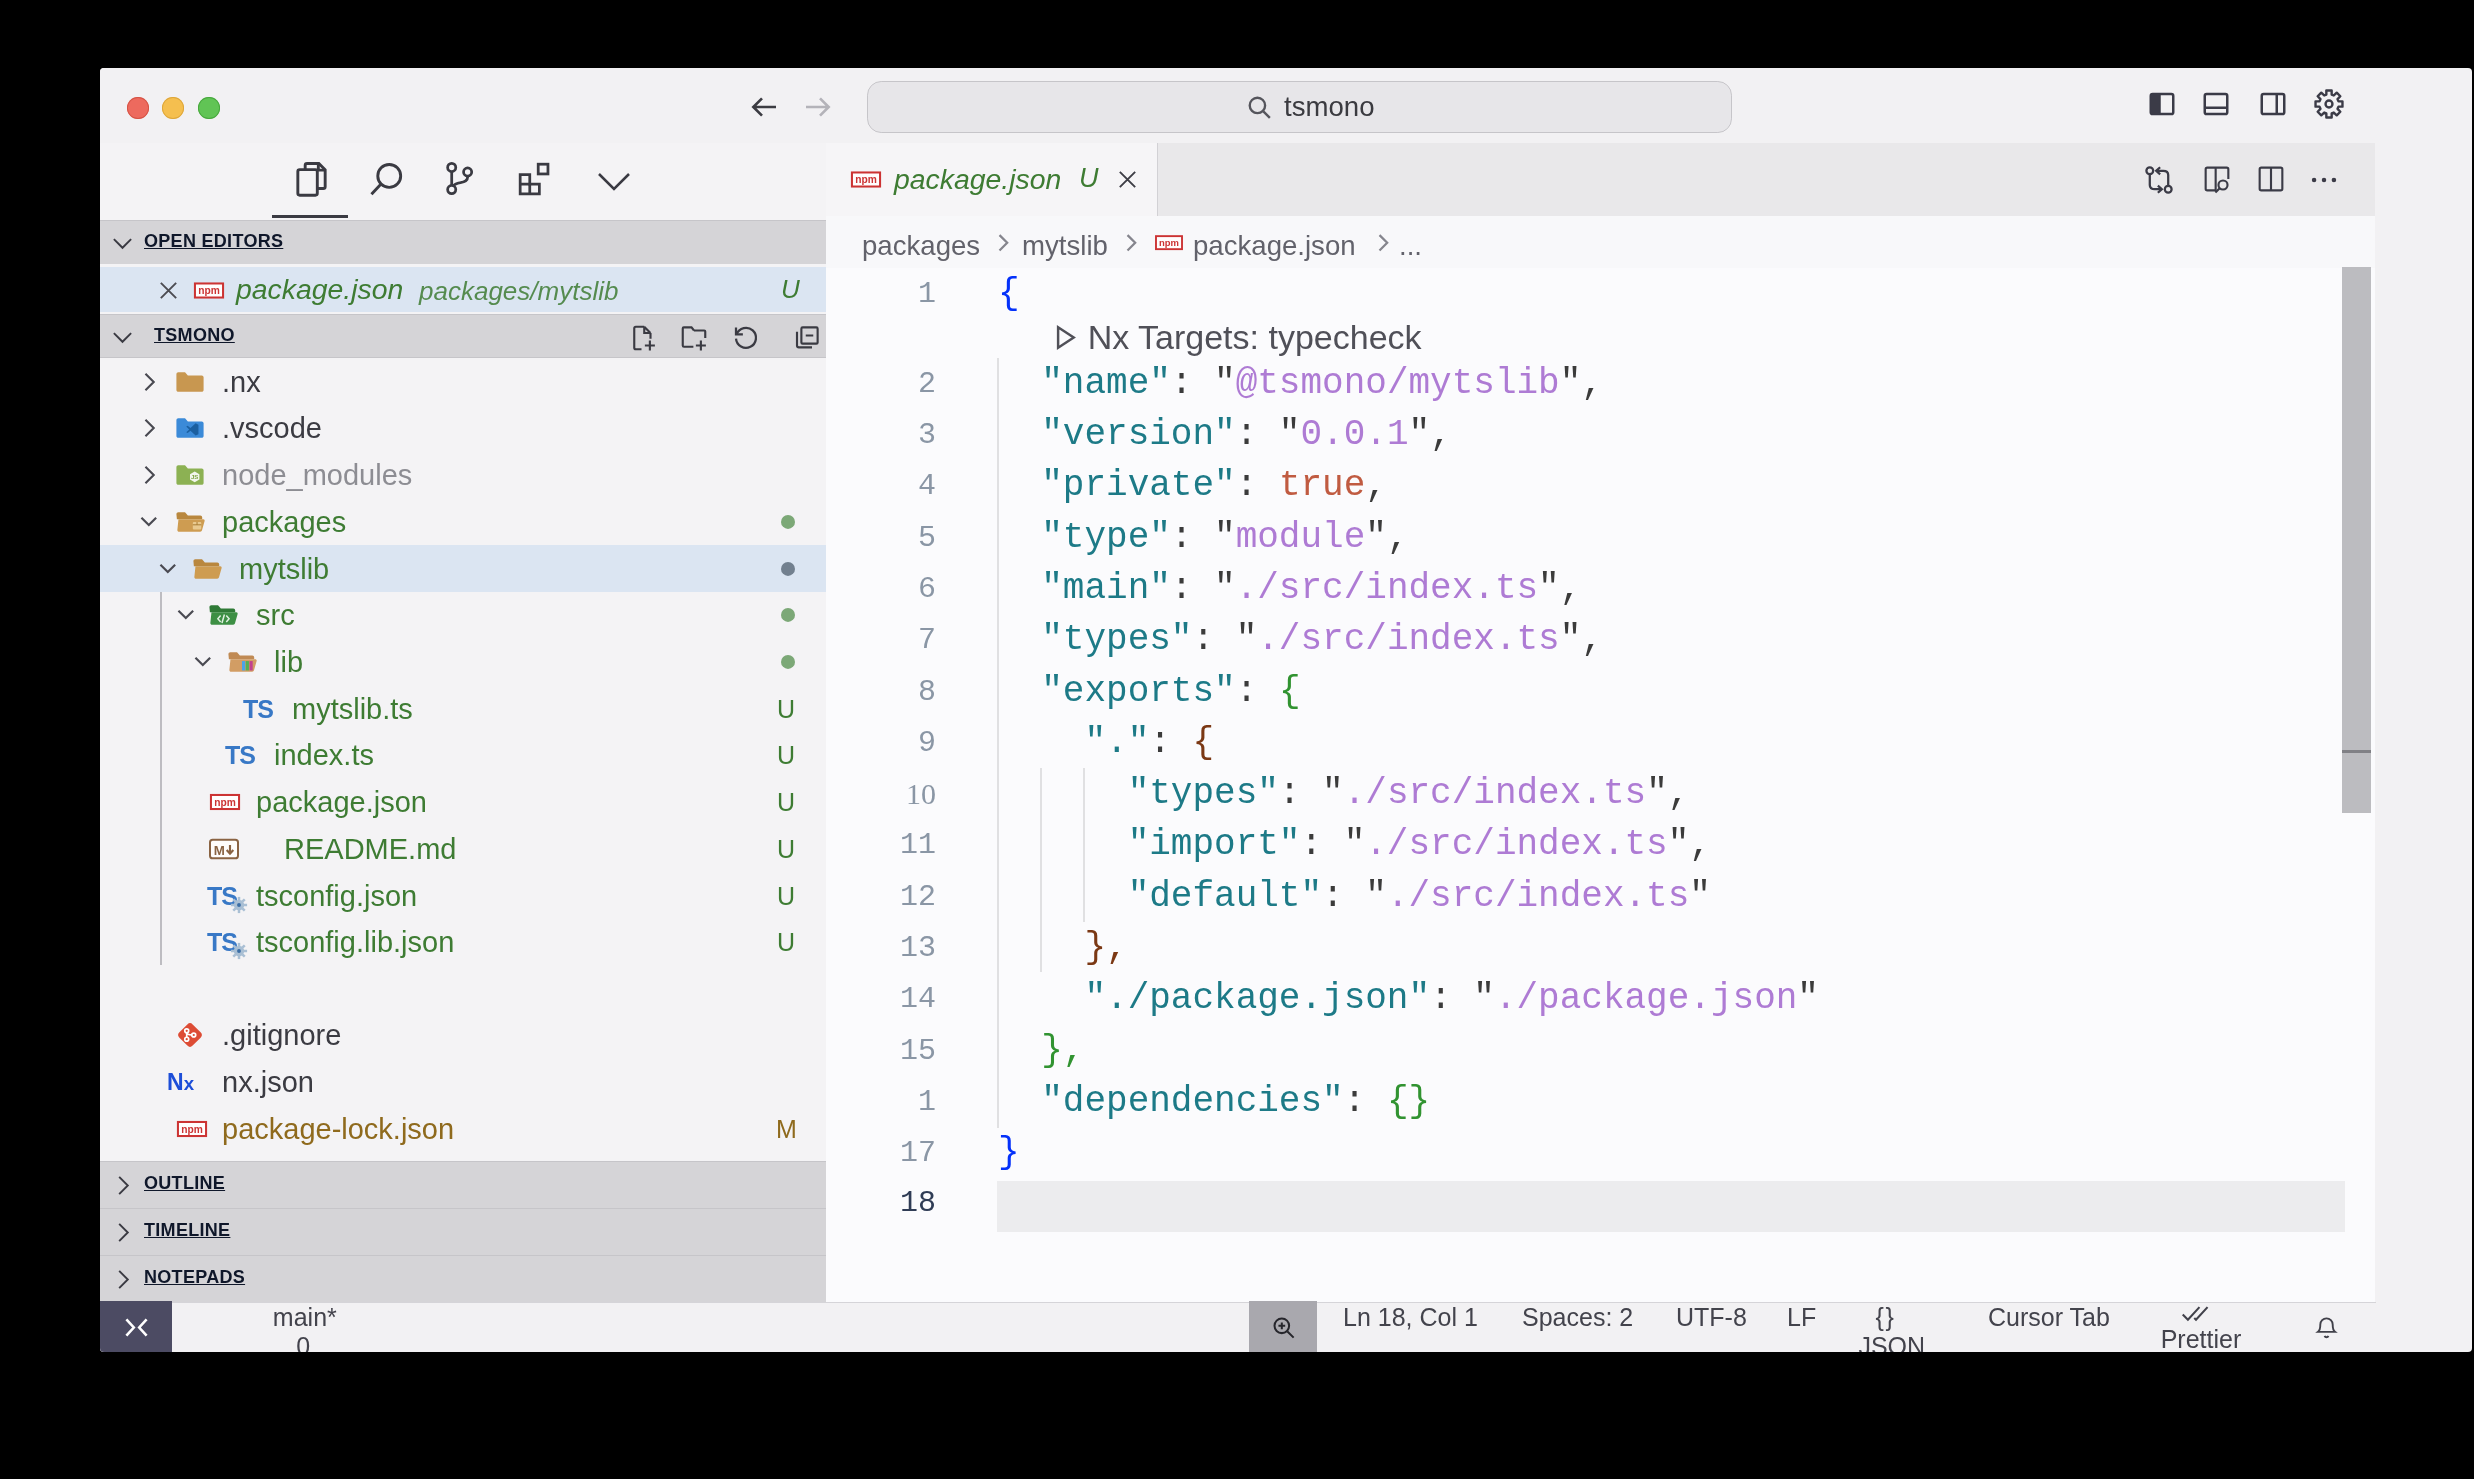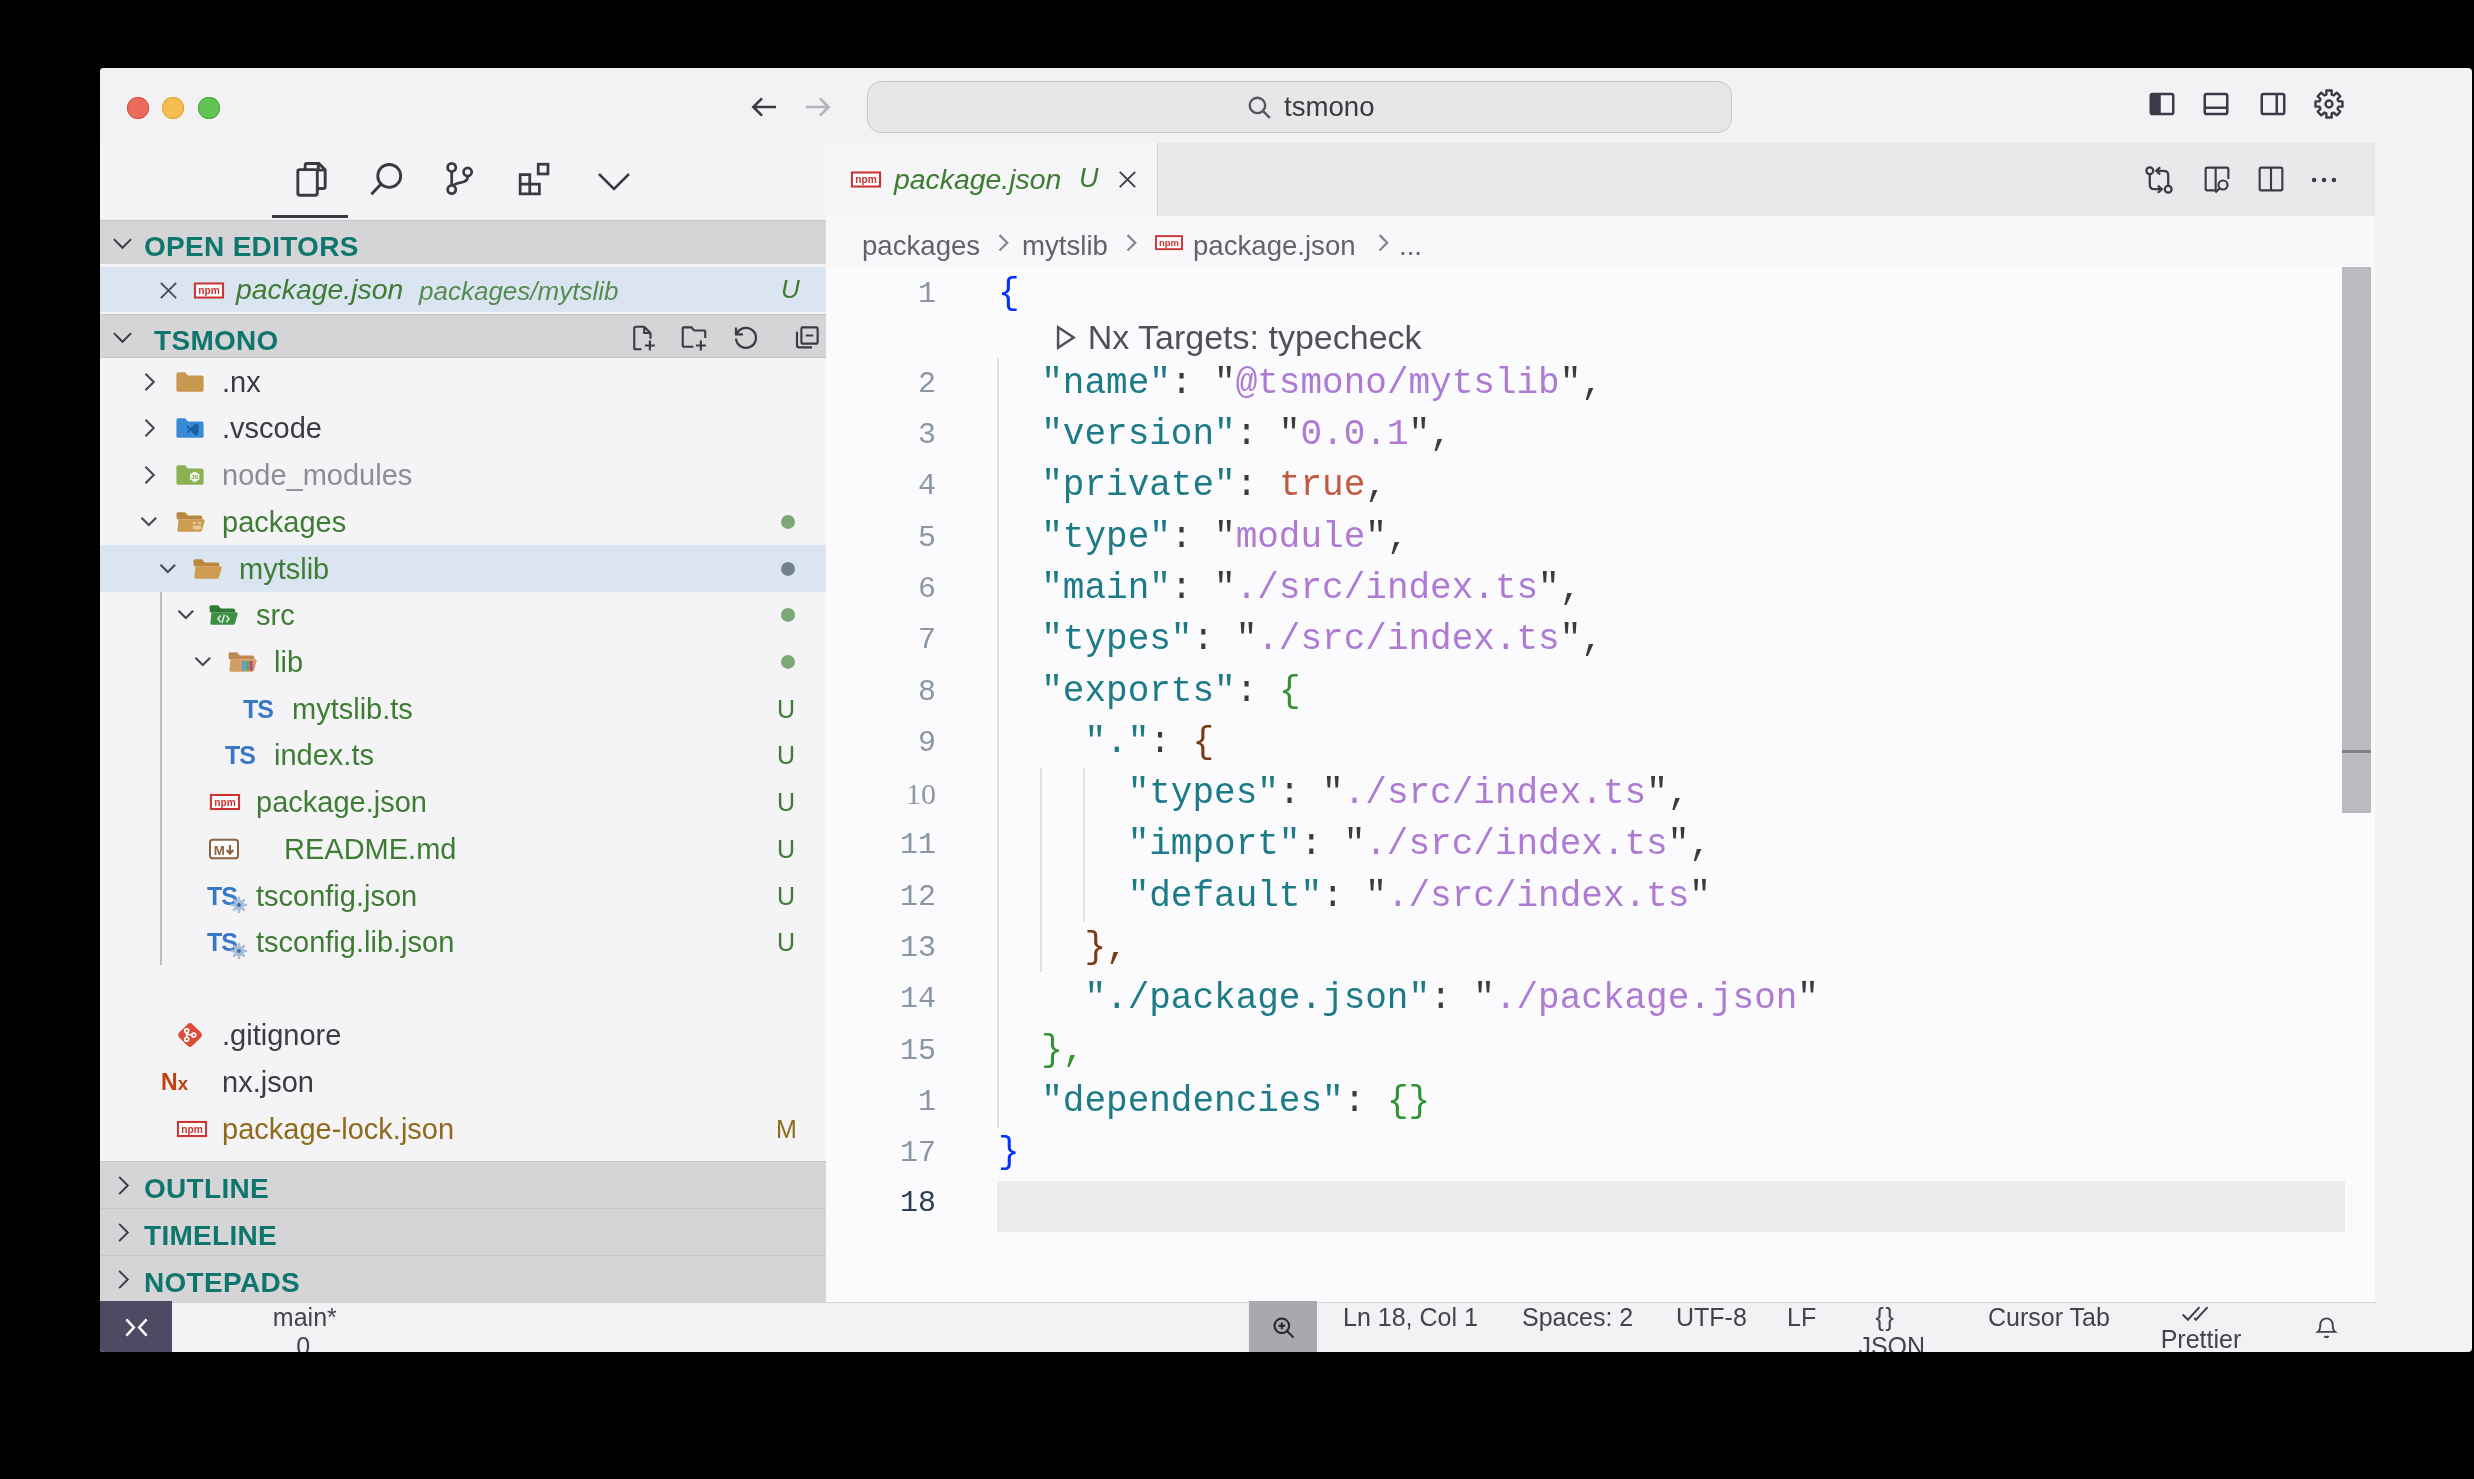--- a/index.html
+++ b/index.html
@@ -2,21 +2,21 @@
 <html style="font-size:14.2px"><head>
 <meta charset="utf-8">
 <style>
   html,body{margin:0;padding:0;background:#000;width:2475px;height:1479px;overflow:hidden;}
   *{box-sizing:border-box;}
   body{font-family:"Liberation Sans",sans-serif;-webkit-font-smoothing:antialiased;}
   .abs{position:absolute;}
   #win{position:absolute;left:100px;top:68px;width:2372px;height:1284px;background:#f2f1f3;border-radius:4px;overflow:hidden;}
   .ic{position:absolute;}
   .tl{position:absolute;border-radius:50%;width:22px;height:22px;top:29px;}
-  .hdrtxt{font-weight:700;font-size:28px;color:#0f766e;letter-spacing:0.3px;}
+  .hdrtxt{font-weight:700;font-size:18px;color:#0f172a;letter-spacing:0.3px;text-decoration:underline;}
   .trow{position:absolute;left:0;width:726px;height:47px;}
   .tlabel{position:absolute;top:50%;transform:translateY(-50%);font-size:29px;color:#3b3b42;white-space:pre;}
   .chev{position:absolute;top:50%;transform:translateY(-50%);}
   .badge{position:absolute;top:50%;transform:translateY(-50%);font-size:25px;}
   .dot{position:absolute;top:50%;transform:translateY(-50%);width:14.2px;height:14.2px;border-radius:50%;}
   .green{color:#3e7c33;}
   .codeline{position:absolute;font-family:"Liberation Mono",monospace;font-size:36px;height:52px;line-height:52px;white-space:pre;}
   .lnum{position:absolute;width:110px;text-align:right;font-family:"Liberation Mono",monospace;font-size:30px;height:52px;line-height:52px;color:#8a96a5;}
   .k{color:#1d7a87;}
   .s{color:#ae7bd4;}
@@ -310,21 +310,21 @@
               <circle cx="12.5" cy="11.5" r="2.1"></circle>
               <circle cx="12.5" cy="20.5" r="2.1"></circle>
               <circle cx="20" cy="16" r="2.1"></circle>
               <path d="M12.5 13.6v4.8M12.7 13.5c.4 2 3 2.4 5.2 2.5"></path>
             </g>
           </svg>
         <div class="tlabel" style="left:122px;">.gitignore</div>
       </div>
 
       <div class="trow" style="top:700px;">
-        <div class="chev" style="left:61px;font-weight:800;font-size:23px;color:#c2410c;font-family:'Liberation Sans';">N<span style="font-size:18.7px;">x</span></div>
+        <div class="chev" style="left:67px;font-weight:800;font-size:23px;color:#1d4ed8;font-family:'Liberation Sans';">N<span style="font-size:18.7px;">x</span></div>
         <div class="tlabel" style="left:122px;">nx.json</div>
       </div>
 
       <div class="trow" style="top:747px;">
         <svg class="chev" style="left:75px;" width="34" height="23" viewBox="0 0 24 18">
             <rect x="1" y="3.5" width="22" height="11" fill="#fffdfd" stroke="#c33" stroke-width="1.6"></rect>
             <text x="12" y="12" font-size="8" font-weight="bold" fill="#c33" text-anchor="middle" font-family="Liberation Sans">npm</text>
           </svg>
         <div class="tlabel" style="left:122px;color:#8f6a1d;">package-lock.json</div>
         <div class="badge" style="left:676px;color:#8f6a1d;">M</div>

